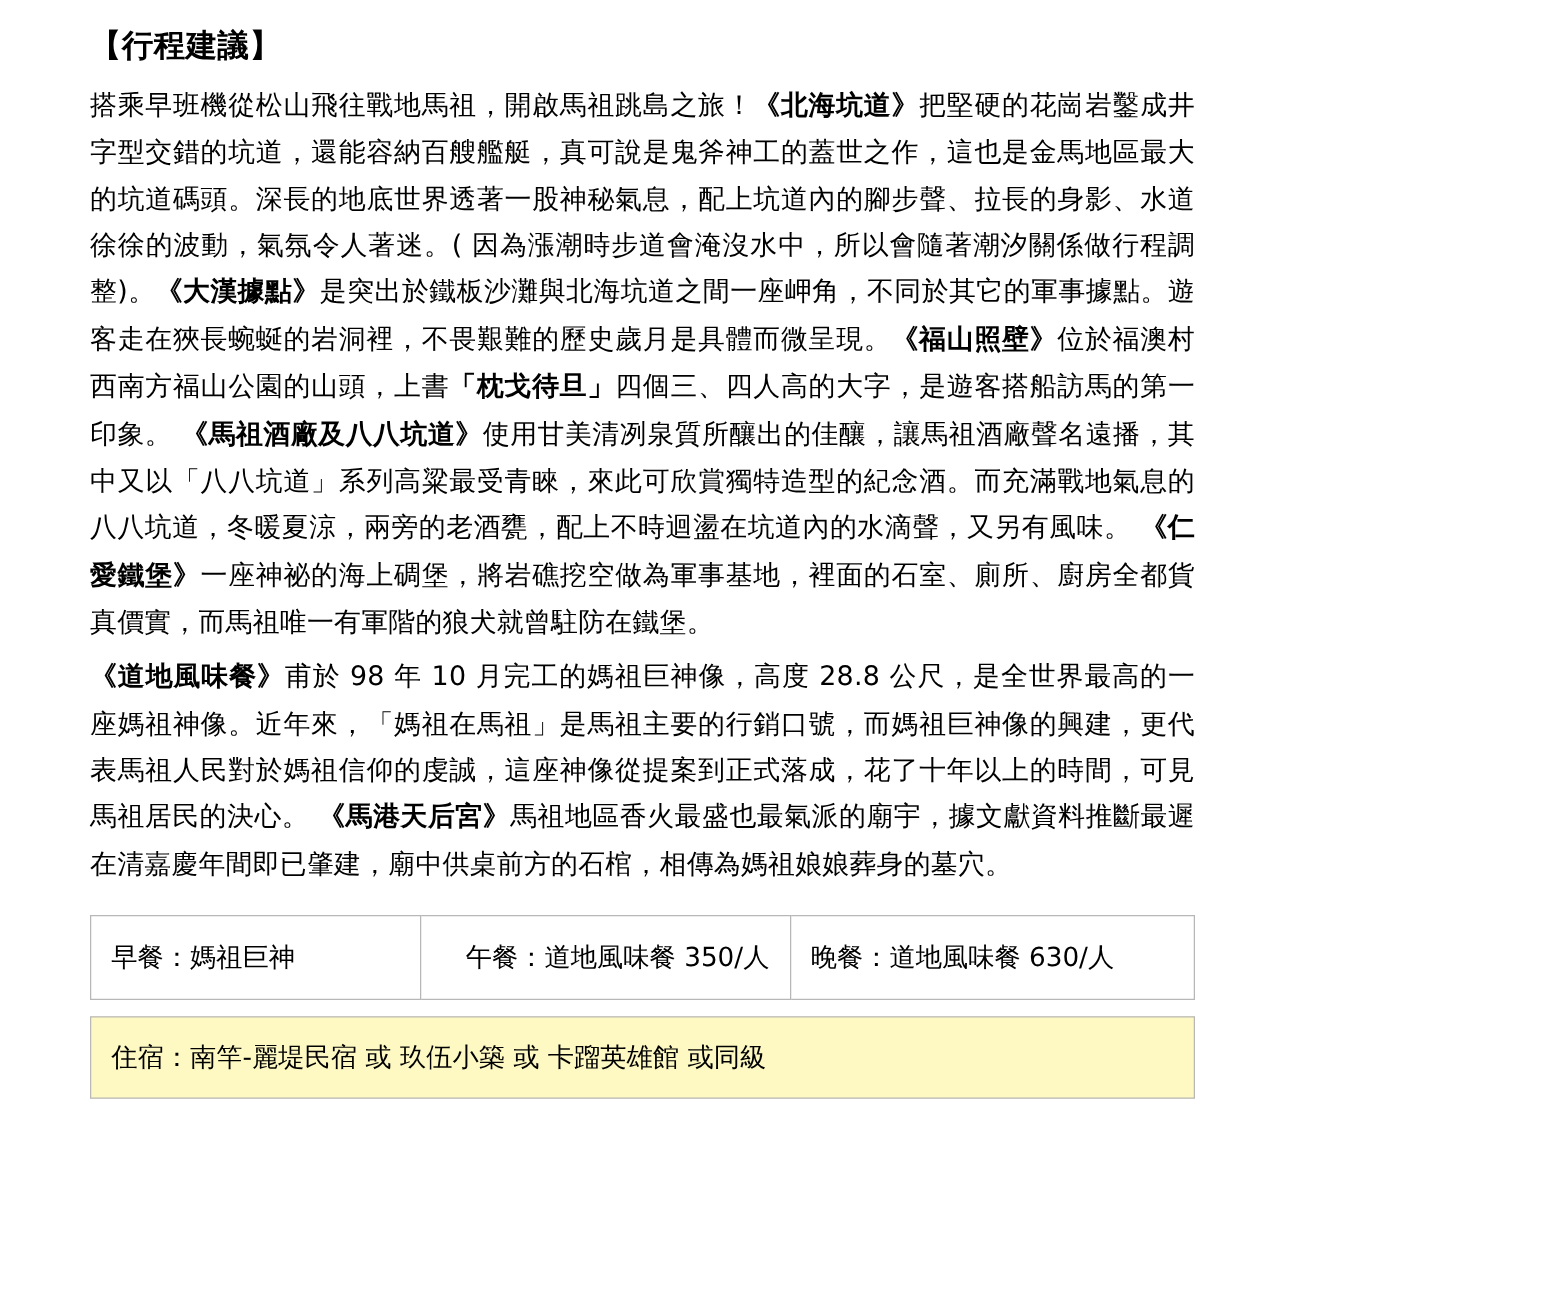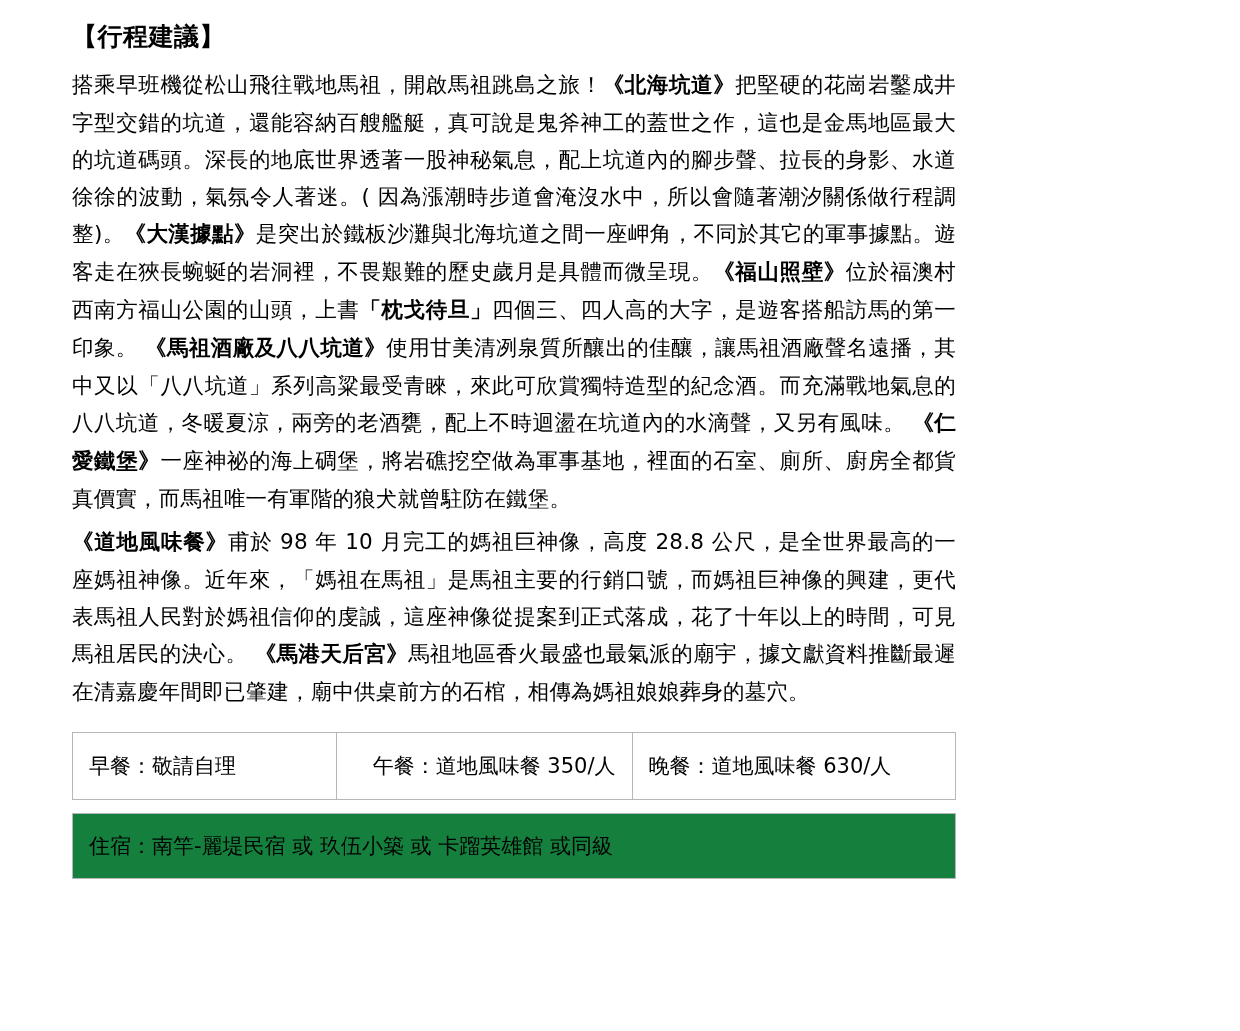--- a/index.html
+++ b/index.html
@@ -73,21 +73,21 @@
     padding: 0 16px;
     vertical-align: middle;
     background: #ffffff;
   }
   table.meals td.w1 { width: 29.5%; }
   table.meals td.w2 { width: 33.5%; text-align: right; }
   table.meals td.w3 { width: 37%; }
   .lodging {
     margin-top: 13px;
     border: 1px solid #b7b7b7;
-    background: #15803d;
+    background: #fef9c3;
     height: 66px;
     display: flex;
     align-items: center;
     padding: 0 16px;
     font-size: 21px;
     box-sizing: border-box;
   }
 </style>
 </head>
 <body>
@@ -98,21 +98,21 @@
     <span class="heading-main">【行程建議】</span>
   </div>
 
 
   <p class="body-text"><span>搭乘早班機從松山飛往戰地馬祖，開啟馬祖跳島之旅！</span><span class="b">《北海坑道》</span><span>把堅硬的花崗岩鑿成井字型交錯的坑道，還能容納百艘艦艇，真可說是鬼斧神工的蓋世之作，這也是金馬地區最大的坑道碼頭。深長的地底世界透著一股神秘氣息，配上坑道內的腳步聲、拉長的身影、水道徐徐的波動，氣氛令人著迷。( 因為漲潮時步道會淹沒水中，所以會隨著潮汐關係做行程調整)。</span><span class="b">《大漢據點》</span><span>是突出於鐵板沙灘與北海坑道之間一座岬角，不同於其它的軍事據點。遊客走在狹長蜿蜒的岩洞裡，不畏艱難的歷史歲月是具體而微呈現。</span><span class="b">《福山照壁》</span><span>位於福澳村西南方福山公園的山頭，上書</span><span class="b">「枕戈待旦」</span><span>四個三、四人高的大字，是遊客搭船訪馬的第一印象。 </span><span class="b">《馬祖酒廠及八八坑道》</span><span>使用甘美清冽泉質所釀出的佳釀，讓馬祖酒廠聲名遠播，其中又以「八八坑道」系列高粱最受青睞，來此可欣賞獨特造型的紀念酒。而充滿戰地氣息的八八坑道，冬暖夏涼，兩旁的老酒甕，配上不時迴盪在坑道內的水滴聲，又另有風味。 </span><span class="b">《仁愛鐵堡》</span><span>一座神祕的海上碉堡，將岩礁挖空做為軍事基地，裡面的石室、廁所、廚房全都貨真價實，而馬祖唯一有軍階的狼犬就曾駐防在鐵堡。</span></p>
   <p class="body-text"><span class="b">《道地風味餐》</span><span>甫於 98 年 10 月完工的媽祖巨神像，高度 28.8 公尺，是全世界最高的一座媽祖神像。近年來，「媽祖在馬祖」是馬祖主要的行銷口號，而媽祖巨神像的興建，更代表馬祖人民對於媽祖信仰的虔誠，這座神像從提案到正式落成，花了十年以上的時間，可見馬祖居民的決心。 </span><span class="b">《馬港天后宮》</span><span>馬祖地區香火最盛也最氣派的廟宇，據文獻資料推斷最遲在清嘉慶年間即已肇建，廟中供桌前方的石棺，相傳為媽祖娘娘葬身的墓穴。</span></p>
 
   <table class="meals">
     <tbody>
         <tr>
-      <td class="w1">早餐：敬請自理</td>
+      <td class="w1">早餐：媽祖巨神</td>
       <td class="w2">午餐：道地風味餐 350/人</td>
       <td class="w3">晚餐：道地風味餐 630/人</td>
     </tr>
   </tbody>
     </table>
 
   <div class="lodging">
     <span>住宿：南竿-麗堤民宿 或 玖伍小築 或 卡蹓英雄館 或同級</span>
   </div>
 

